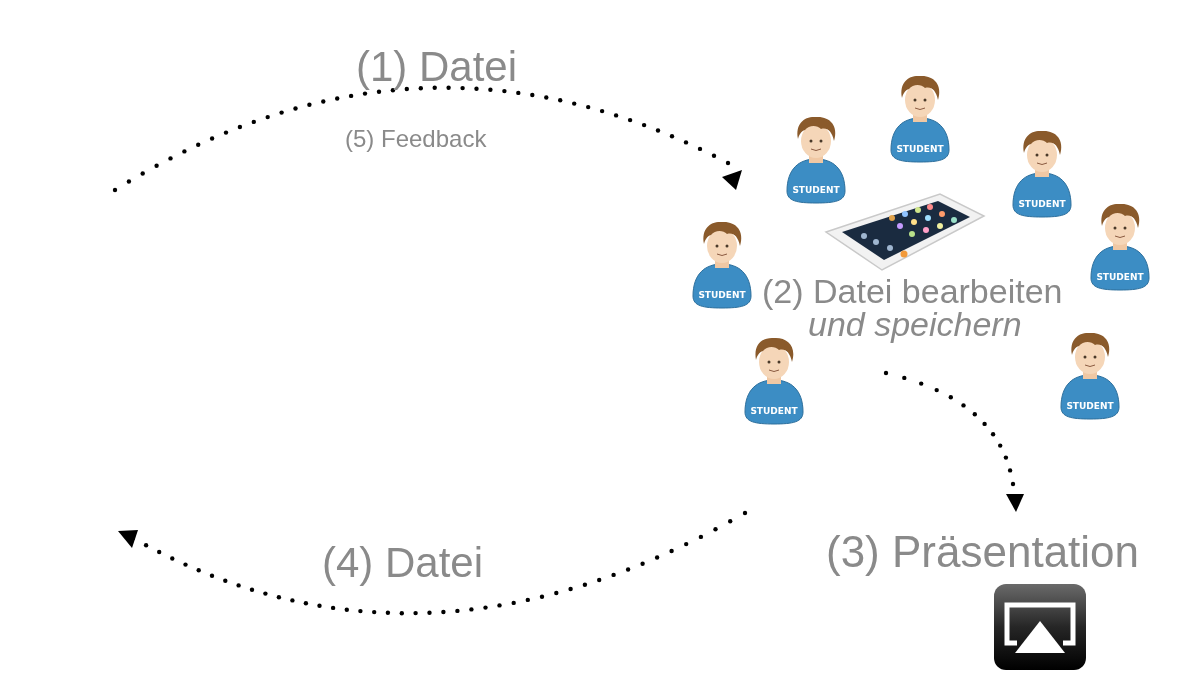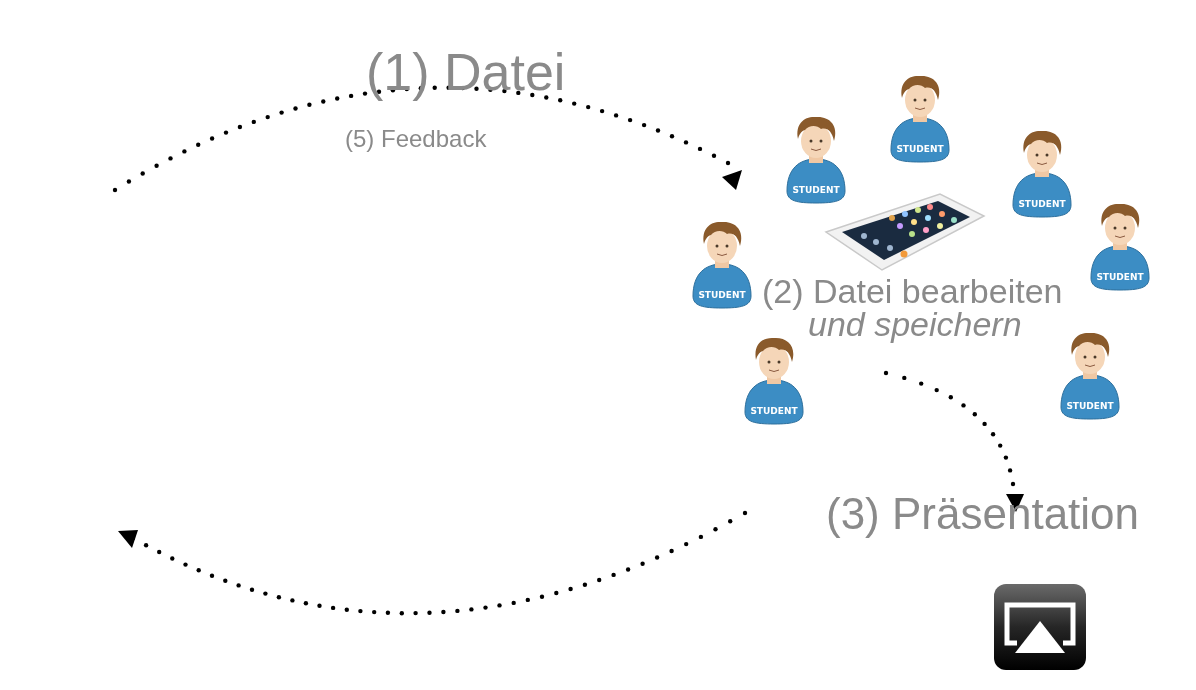--- a/index.html
+++ b/index.html
@@ -122,25 +122,26 @@
         <circle cx="984.6" cy="423.9" r="2.2" fill="#000"></circle>
         <circle cx="993.1" cy="434.3" r="2.2" fill="#000"></circle>
         <circle cx="1000.2" cy="445.6" r="2.2" fill="#000"></circle>
         <circle cx="1005.9" cy="457.6" r="2.2" fill="#000"></circle>
         <circle cx="1010.1" cy="470.4" r="2.2" fill="#000"></circle>
         <circle cx="1013.0" cy="484.0" r="2.2" fill="#000"></circle>
       </g>
     <polygon points="1006,494 1024,494 1016,512" fill="#000"></polygon>
   </svg>
 
-  <div class="lbl" style="left:366px; top:46px; font-size:52px;">(1) Datei</div>
+  <div class="lbl" style="left:356px; top:46px; font-size:42px;">(1) Datei</div>
   <div class="lbl" style="left:345px; top:127px; font-size:24px;">(5) Feedback</div>
   <div class="lbl" style="left:762px; top:274px; font-size:34px;">(2) Datei bearbeiten</div>
   <div class="lbl" style="left:808px; top:307px; font-size:34px;font-style:italic;">und speichern</div>
-  <div class="lbl" style="left:826px; top:492px; font-size:44px;">(3) Präsentation</div>
+  <div class="lbl" style="left:826px; top:530px; font-size:44px;">(3) Präsentation</div>
+  <div class="lbl" style="left:322px; top:542px; font-size:42px;">(4) Datei</div>
 
 
   <div id="students">
       <div class="person" style="left: 783px; top: 113px;">
         <svg width="66" height="94" viewBox="0 0 66 94">
           <path d="M4,78 C4,56 16,46 33,46 C50,46 62,56 62,78 C62,88 52,90 33,90 C14,90 4,88 4,78 Z" fill="#3c8dc4" stroke="#2d6f9c" stroke-width="1"></path>
           <rect x="26" y="38" width="14" height="12" fill="#f0c8a4"></rect>
           <ellipse cx="33" cy="28" rx="15" ry="17" fill="#f5d6b8"></ellipse>
           <path d="M15,26 C12,10 22,3 33,4 C46,3 56,12 51,28 C49,18 44,14 38,16 C34,12 26,12 22,17 C18,18 16,22 15,26 Z" fill="#8a5a2b"></path>
           <circle cx="28" cy="28" r="1.5" fill="#4a3a2a"></circle>

